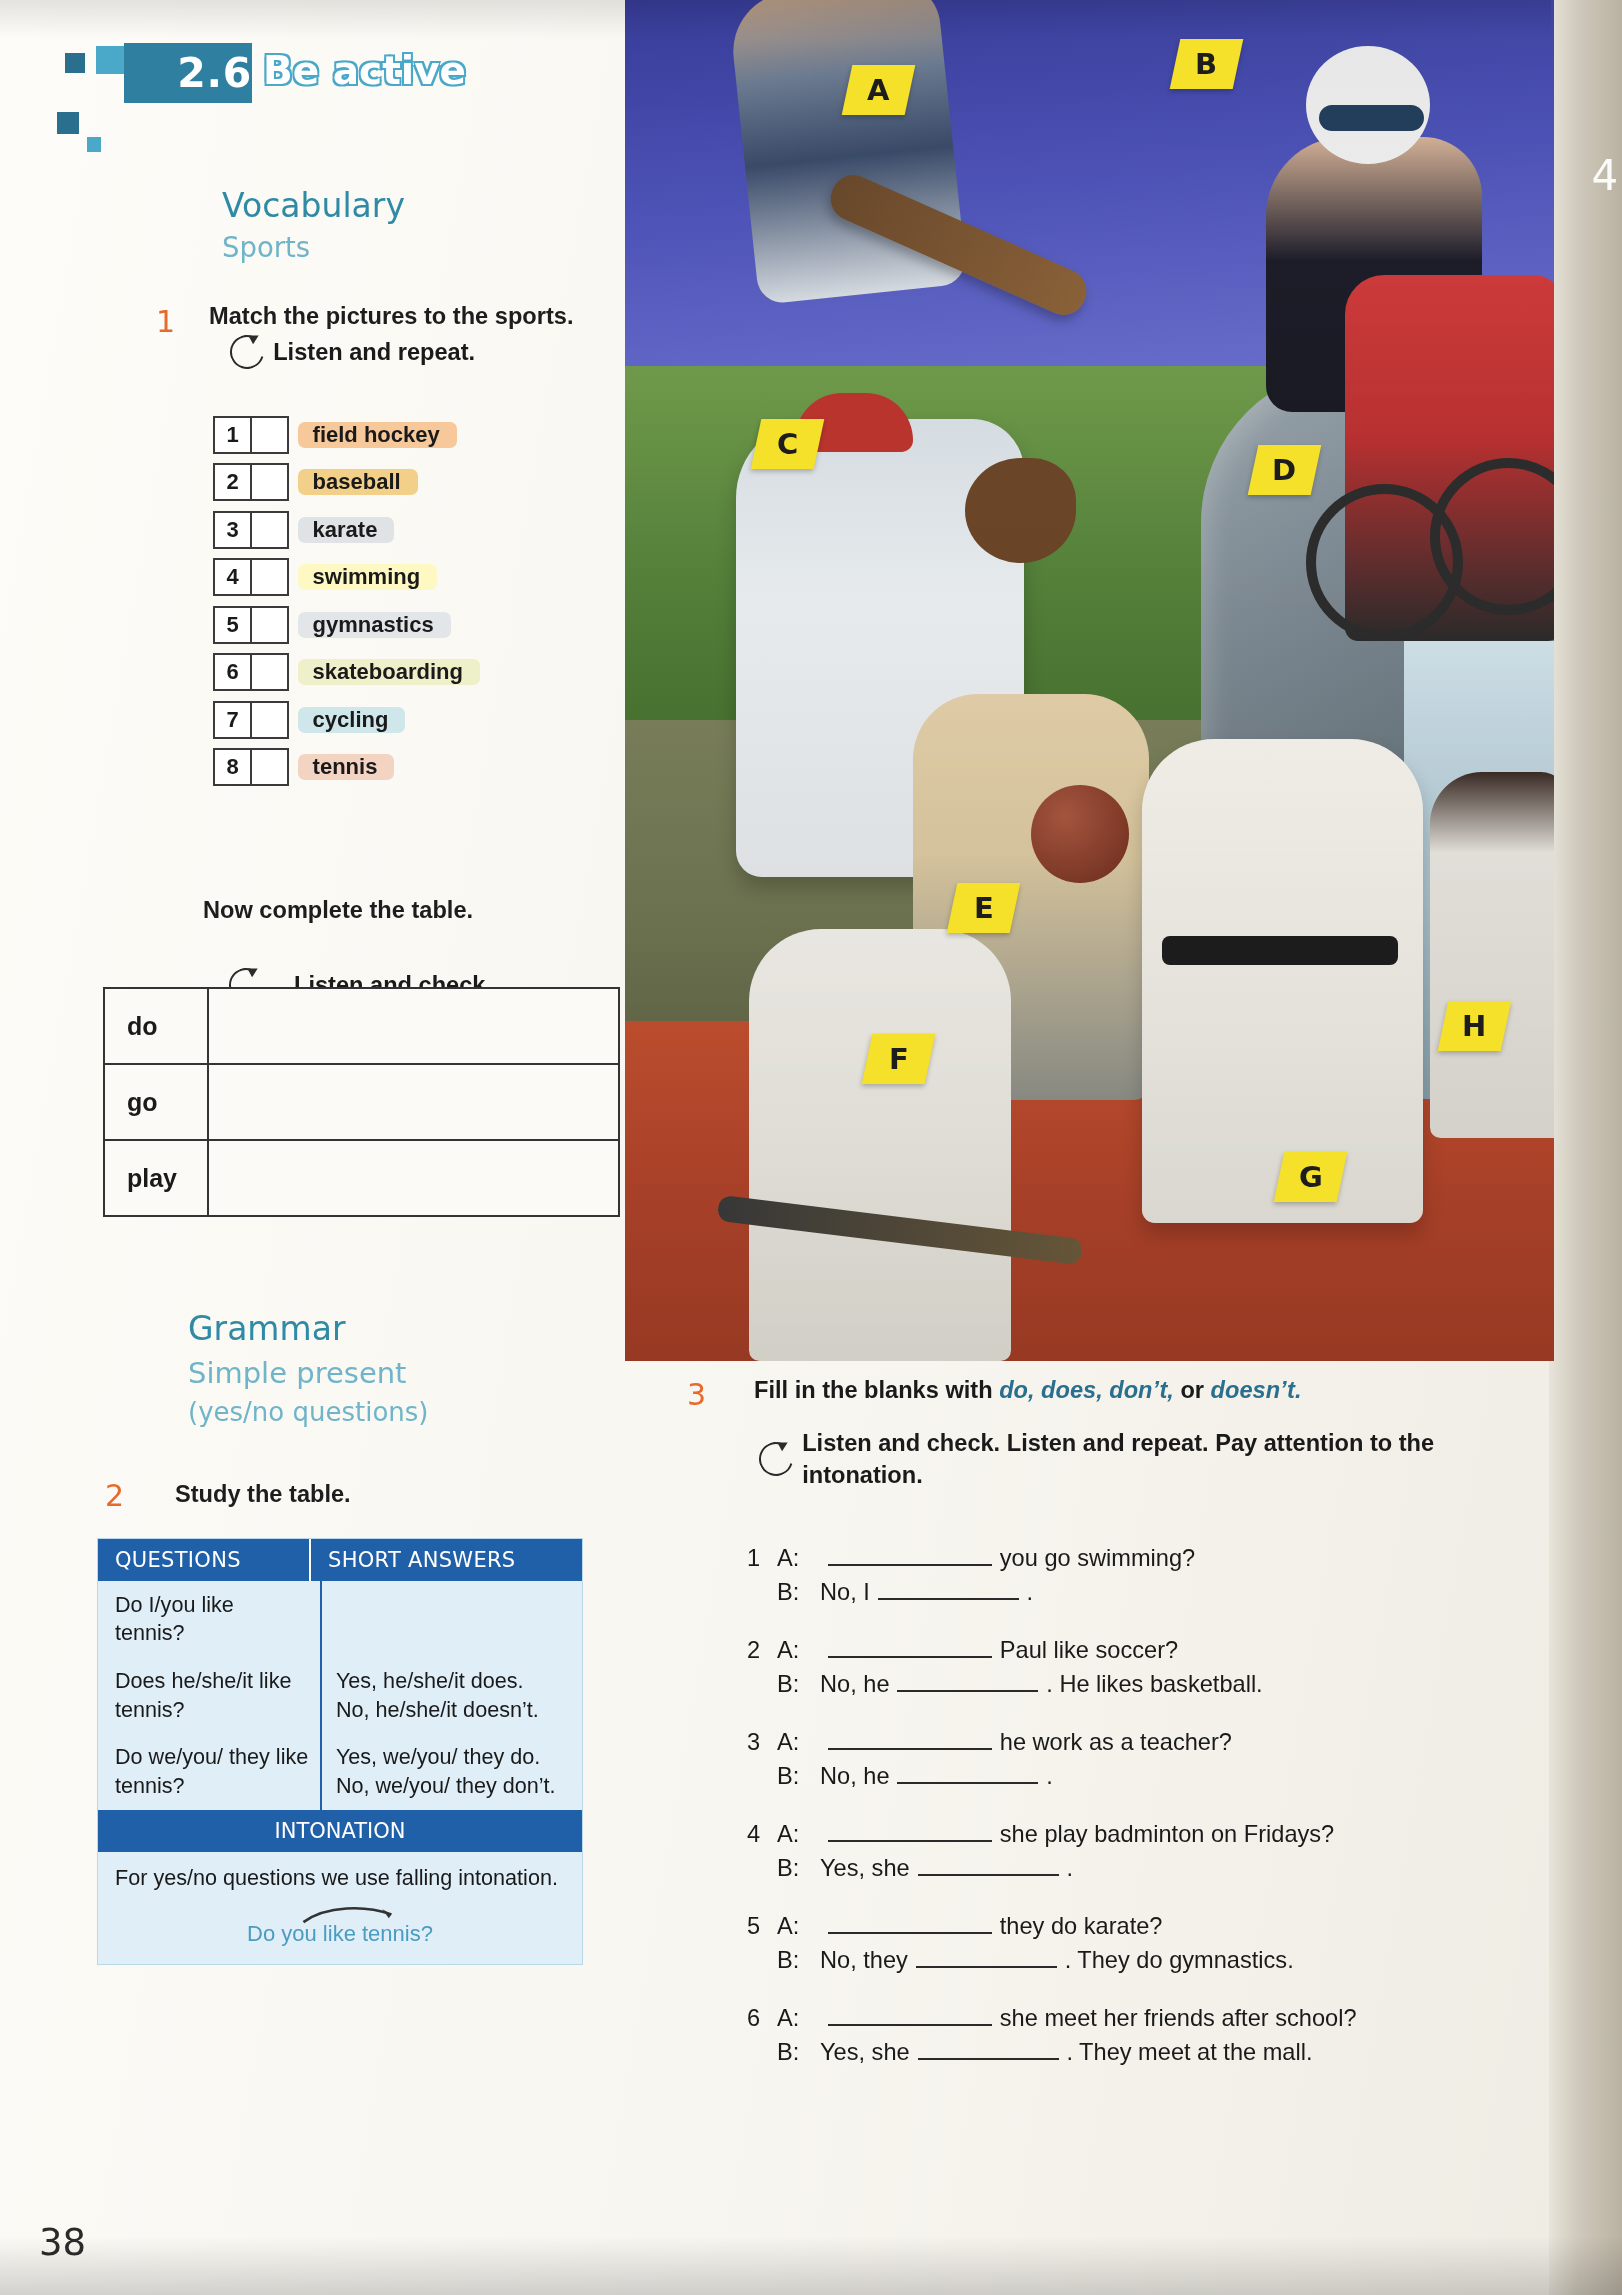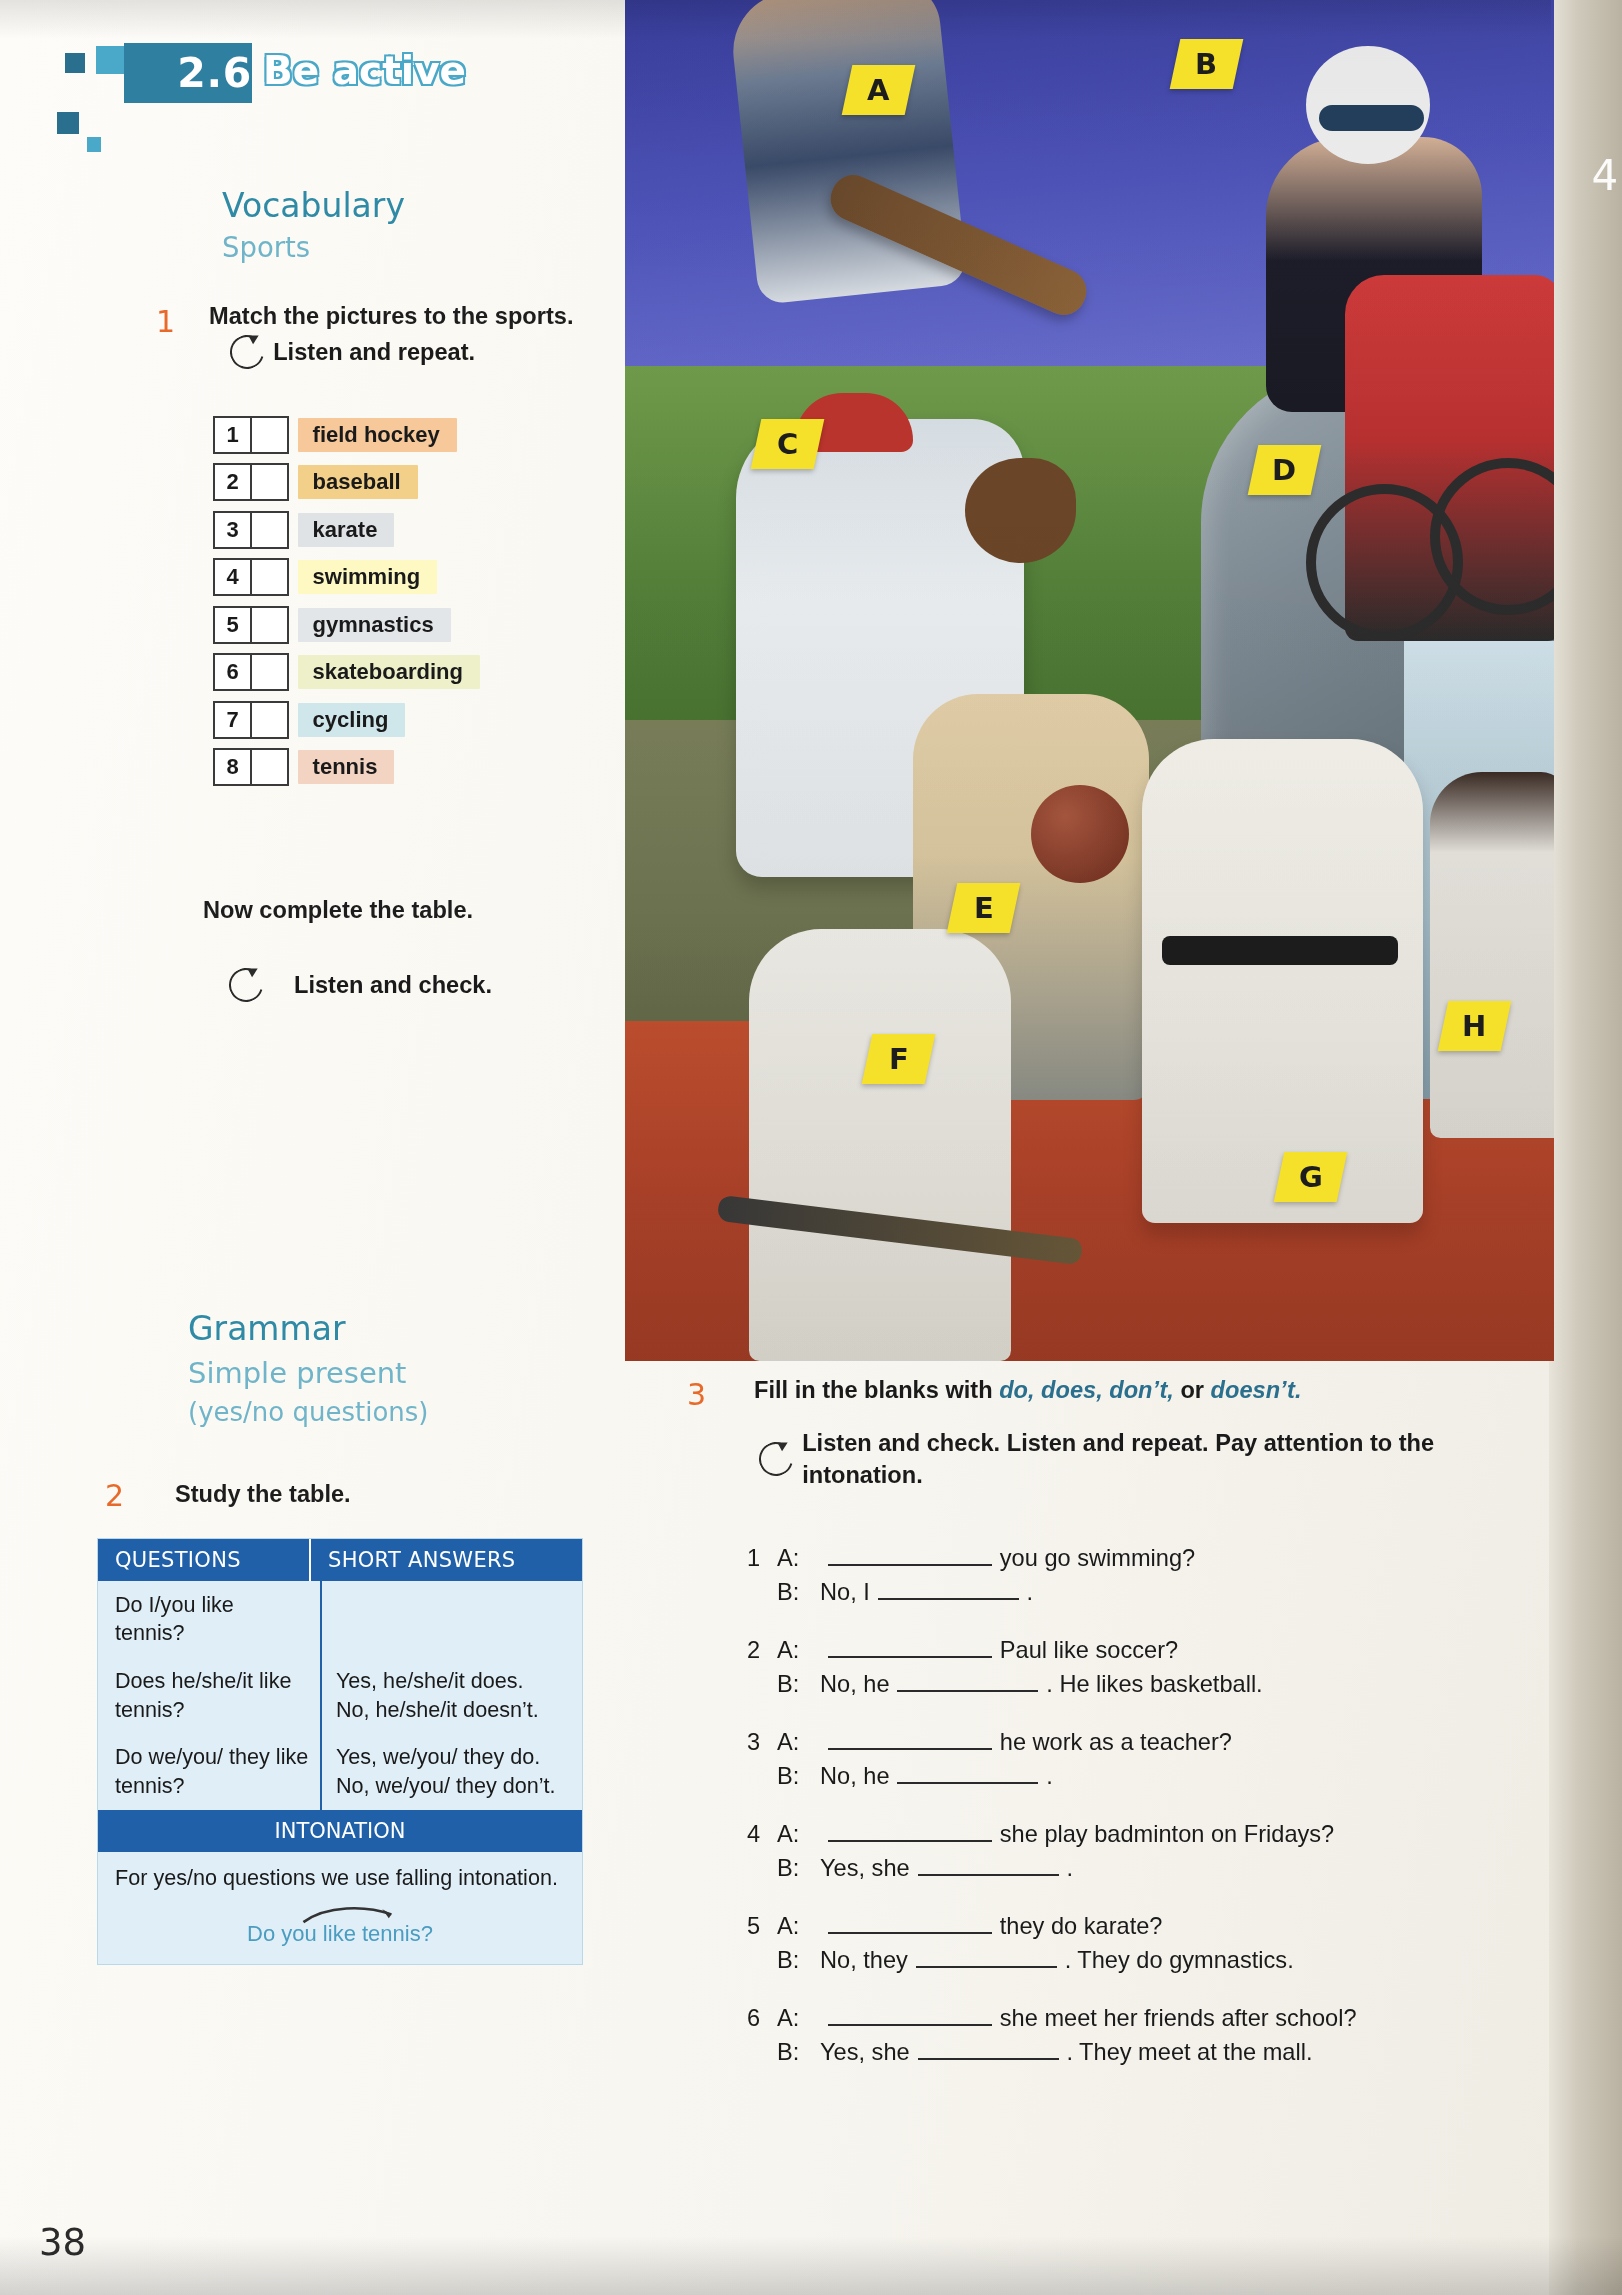--- a/index.html
+++ b/index.html
@@ -162,28 +162,28 @@
     flex: 0 0 auto;
   }
   .match-box {
     width: 35px; height: 34px;
     border: 2px solid #3a3a3a;
     border-left: none;
     background: #ffffff;
     flex: 0 0 auto;
   }
   .match-label {
-    height: 34px;
+    height: 26px;
     margin-left: 9.2px;
     padding: 0 17px 0 14.4px;
     display: flex; align-items: center;
     font-size: 22px;
     font-weight: 600;
     color: #1a1a1a;
-    border-radius: 1px;
+    border-radius: 7px;
   }
 
   
   #now-complete {
     position: absolute;
     left: 203px; top: 896px;
     font-weight: bold; font-size: 23.6px;
   }
   #ex1-listen-check { left: 229px; top: 968px; gap: 31px; }
 
@@ -602,20 +602,36 @@
       <div class="match-label" style="background:#f3d3c2">tennis</div>
     </div>
   </div>
 
   <div class="ex-instr" id="now-complete">Now complete the table.</div>
   <div class="listen-line" id="ex1-listen-check">
     <span class="cd-icon"></span>
     <span>Listen and check.</span>
   </div>
 
+  <table class="dogo-table">
+    <tbody>
+        <tr>
+      <td>do</td>
+      <td class="val"></td>
+    </tr>
+    <tr>
+      <td>go</td>
+      <td class="val"></td>
+    </tr>
+    <tr>
+      <td>play</td>
+      <td class="val"></td>
+    </tr>
+  </tbody>
+    </table>
 
   <div class="section-label" id="grammar-heading">Grammar</div>
   <div class="section-label" id="grammar-sub1">Simple present</div>
   <div class="section-label" id="grammar-sub2">(yes/no questions)</div>
 
   <div class="ex-num" id="ex2-number">2</div>
   <div class="ex-instr" id="ex2-instruction">Study the table.</div>
 
   <div class="grammar-box">
     <div class="gb-head">

